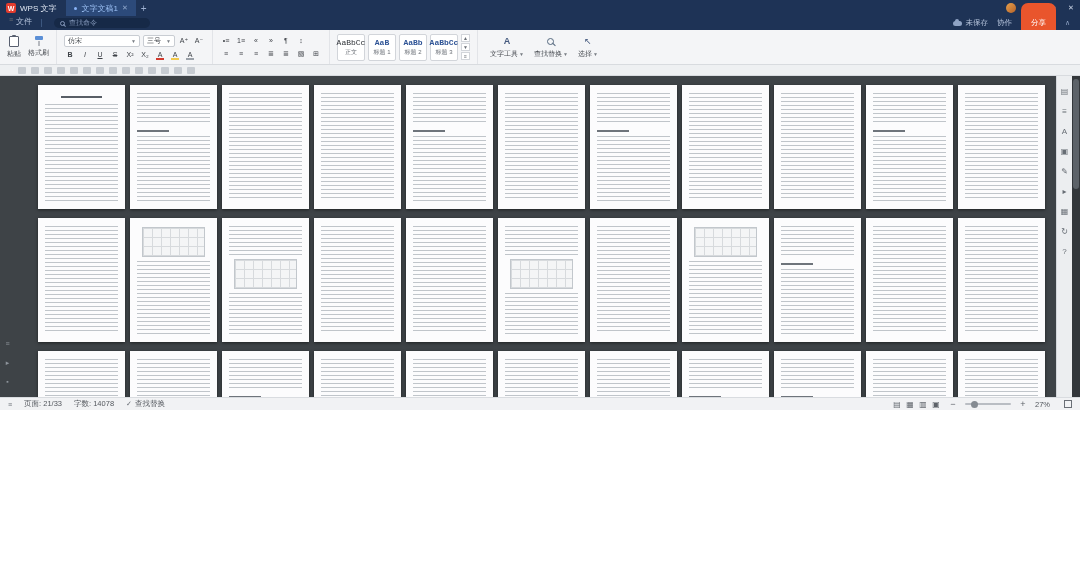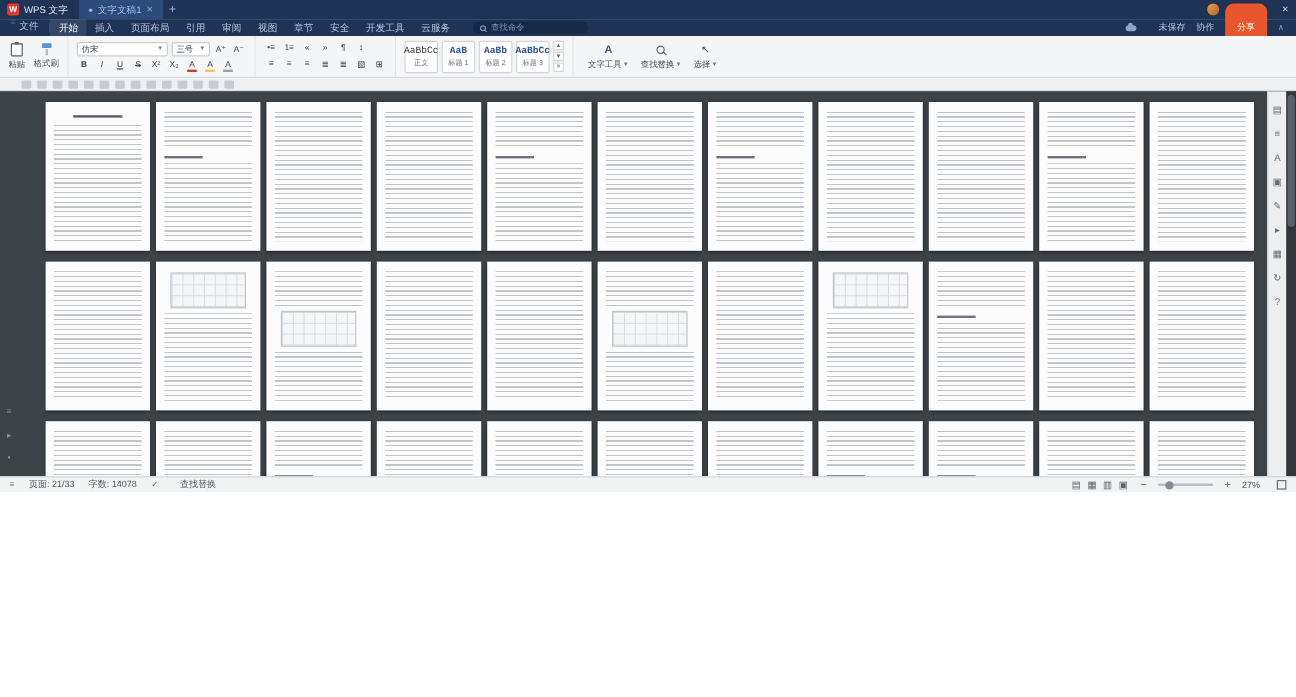--- a/index.html
+++ b/index.html
@@ -24,21 +24,21 @@
 .vdiv{width:1px;height:8px;background:#3c577f}
 #menu-tabs{display:flex;height:100%}
 .mtab{padding:0 7px;height:100%;display:flex;align-items:center;white-space:nowrap}
 .mtab.active{color:#fff;background:rgba(255,255,255,.10)}
 #cmd-search{margin-left:12px;width:96px;height:10px;border-radius:5px;background:#162947;display:flex;align-items:center;gap:4px;padding:0 6px;color:#7f93b5;font-size:7px}
 .mag{width:5px;height:5px;border:1px solid #7f93b5;border-radius:50%;position:relative;flex:none}
 .mag::after{content:"";position:absolute;width:3px;height:1px;background:#7f93b5;right:-2px;bottom:-1px;transform:rotate(45deg)}
 #mb-right{margin-left:auto;display:flex;align-items:center;gap:9px;padding-right:10px}
 .cloud{width:9px;height:5px;background:#8fa3c4;border-radius:3px;position:relative}
 .cloud::before{content:"";position:absolute;left:2px;top:-2px;width:4px;height:4px;border-radius:50%;background:#8fa3c4}
-.mb-item{display:flex;align-items:center;gap:18px;font-size:7.5px}
+.mb-item{display:flex;align-items:center;gap:3px;font-size:7.5px}
 #share-btn{background:#e9552c;color:#fff;border-radius:7px;padding:15px 10px;font-size:7.5px}
 .chev{color:#8fa3c4;font-size:7px}
 
 
 #ribbon{position:absolute;top:30px;left:0;right:0;height:35px;background:#f4f5f7;border-bottom:1px solid #d8dbdf;display:flex;color:#3d4147}
 .rgroup{display:flex;align-items:center;padding:0 7px;border-right:1px solid #e2e4e8;height:100%}
 .col{display:flex;flex-direction:column;align-items:center;justify-content:center;gap:2px}
 .rlabel{font-size:7px;color:#4a4e54;white-space:nowrap}
 .clip{width:10px;height:11px;border:1px solid #596070;border-radius:1px;background:#fff;position:relative}
 .clip::before{content:"";position:absolute;top:-2px;left:2px;width:4px;height:2px;background:#596070;border-radius:1px}
@@ -123,32 +123,20 @@
       <div class="winbtn">✕</div>
     </div>
   </div>
 
   <div id="menubar">
     <div id="file-btn">
       <span class="sb-ic">≡</span>
       <span>文件</span>
     </div>
     <div class="vdiv"></div>
-    <div id="menu-tabs">
-        <div class="mtab active">开始</div>
-        <div class="mtab">插入</div>
-        <div class="mtab">页面布局</div>
-        <div class="mtab">引用</div>
-        <div class="mtab">审阅</div>
-        <div class="mtab">视图</div>
-        <div class="mtab">章节</div>
-        <div class="mtab">安全</div>
-        <div class="mtab">开发工具</div>
-        <div class="mtab">云服务</div>
-      </div>
     <div id="cmd-search">
       <span class="mag"></span>
       <span>查找命令</span>
     </div>
     <div id="mb-right">
       <div class="mb-item">
         <span class="cloud"></span>
         <span>未保存</span>
       </div>
       <div class="mb-item">

